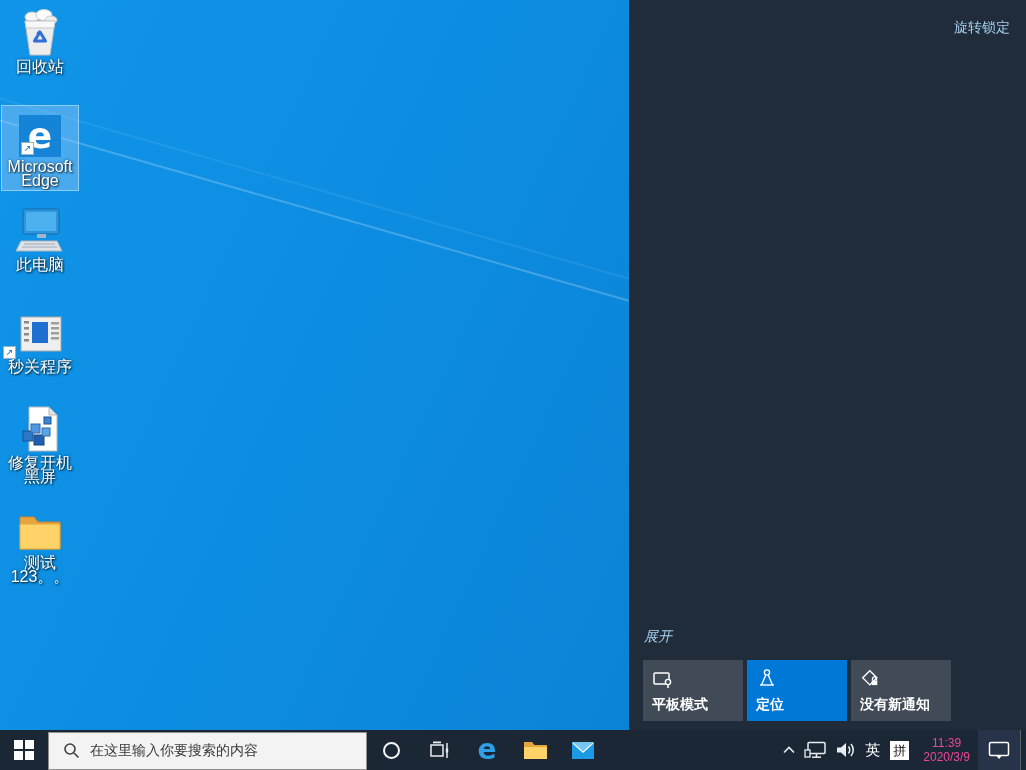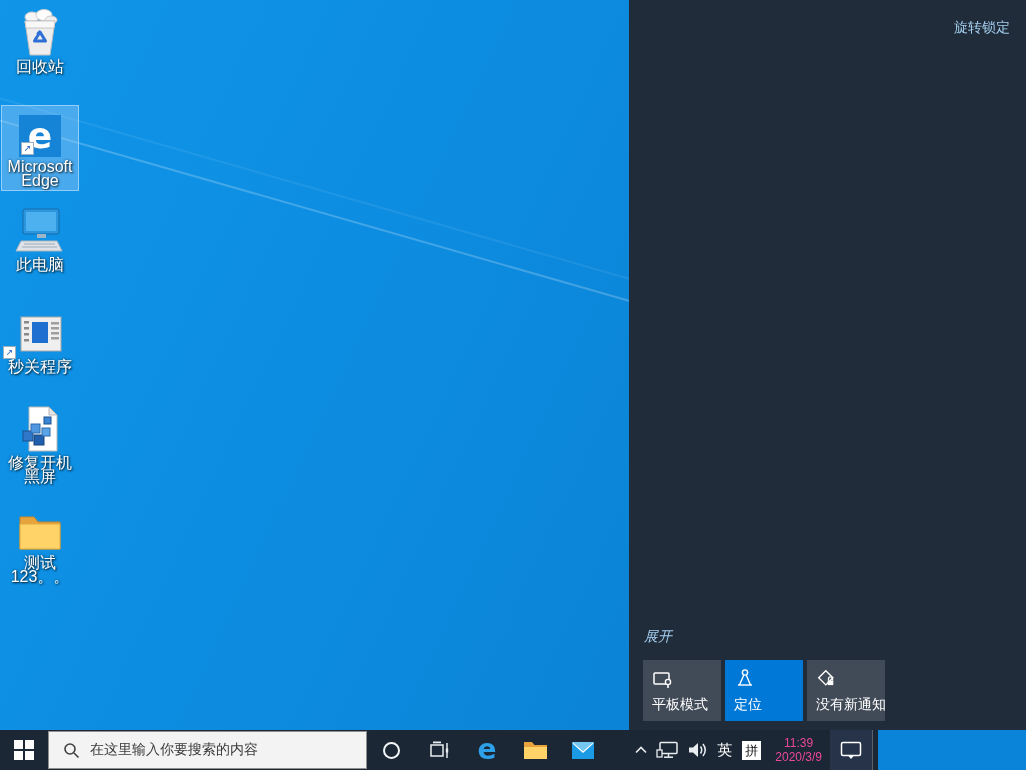--- a/index.html
+++ b/index.html
@@ -24,27 +24,27 @@
   .sc-badge { position:absolute; left:1px; bottom:-2px; width:13px; height:13px; background:#fff;
     border:1px solid #9db0c0; font-size:9px; line-height:11px; color:#1b62c4; text-align:center; }
   .edge-tile .sc-badge { left:2px; bottom:2px; }
 
   
   .action-center { position:absolute; left:629px; top:0; width:397px; height:730px; background:#212c3a; }
   .ac-manage { position:absolute; top:19px; right:16px; font-size:14px; color:#a3cfee; cursor:pointer; }
   .ac-empty { position:absolute; top:324px; left:0; width:100%; text-align:center; font-size:15px; color:#9aa0a6; }
   .ac-expand { position:absolute; top:628px; left:15px; font-size:14px; color:#a3cfee; cursor:pointer;font-style:italic; }
   .ac-tiles { position:absolute; left:14px; top:660px; display:flex; gap:4px; }
-  .tile { width:78px; height:61px; background:#40495a; background-color:#414a57; position:relative; cursor:pointer; }
+  .tile { width:100px; height:61px; background:#40495a; background-color:#414a57; position:relative; cursor:pointer;font-weight:bold; }
   .tile.active { background-color:#0078d7;text-align:center; }
   .tile svg { position:absolute; left:9px; top:8px; }
   .tile .tlbl { position:absolute; left:9px; bottom:7px; font-size:14px; color:#fff; white-space:nowrap; }
 
   
-  .taskbar { position:absolute; left:0; top:730px; width:878px; height:40px; background:#1b2735; display:flex; align-items:flex-start; }
+  .taskbar { position:absolute; left:0; top:730px; width:1026px; height:40px; background:#1b2735; display:flex; align-items:center; }
   .tb-btn { height:40px; display:flex; align-items:center; justify-content:center; cursor:pointer; }
   .start { width:48px; }
   .winlogo { width:20px; height:20px; display:grid; grid-template-columns:9px 9px; grid-template-rows:9px 9px; gap:2px; }
   .winlogo span { background:#fdfdfd; }
   .searchbox { width:319px; height:38px; margin-top:1px; background:#f3f3f3; border:1px solid #8f8f8f;
     display:flex; align-items:center; cursor:text; }
   .searchbox .mag { margin:0 10px 0 14px; flex:none; display:flex; }
   .searchbox .ph { font-size:14px; color:#3a3a3a; white-space:nowrap; }
   .tb-ic { width:48px; }
   .cortana-ring { width:17px; height:17px; border:2px solid #f2f6f8; border-radius:50%; }

